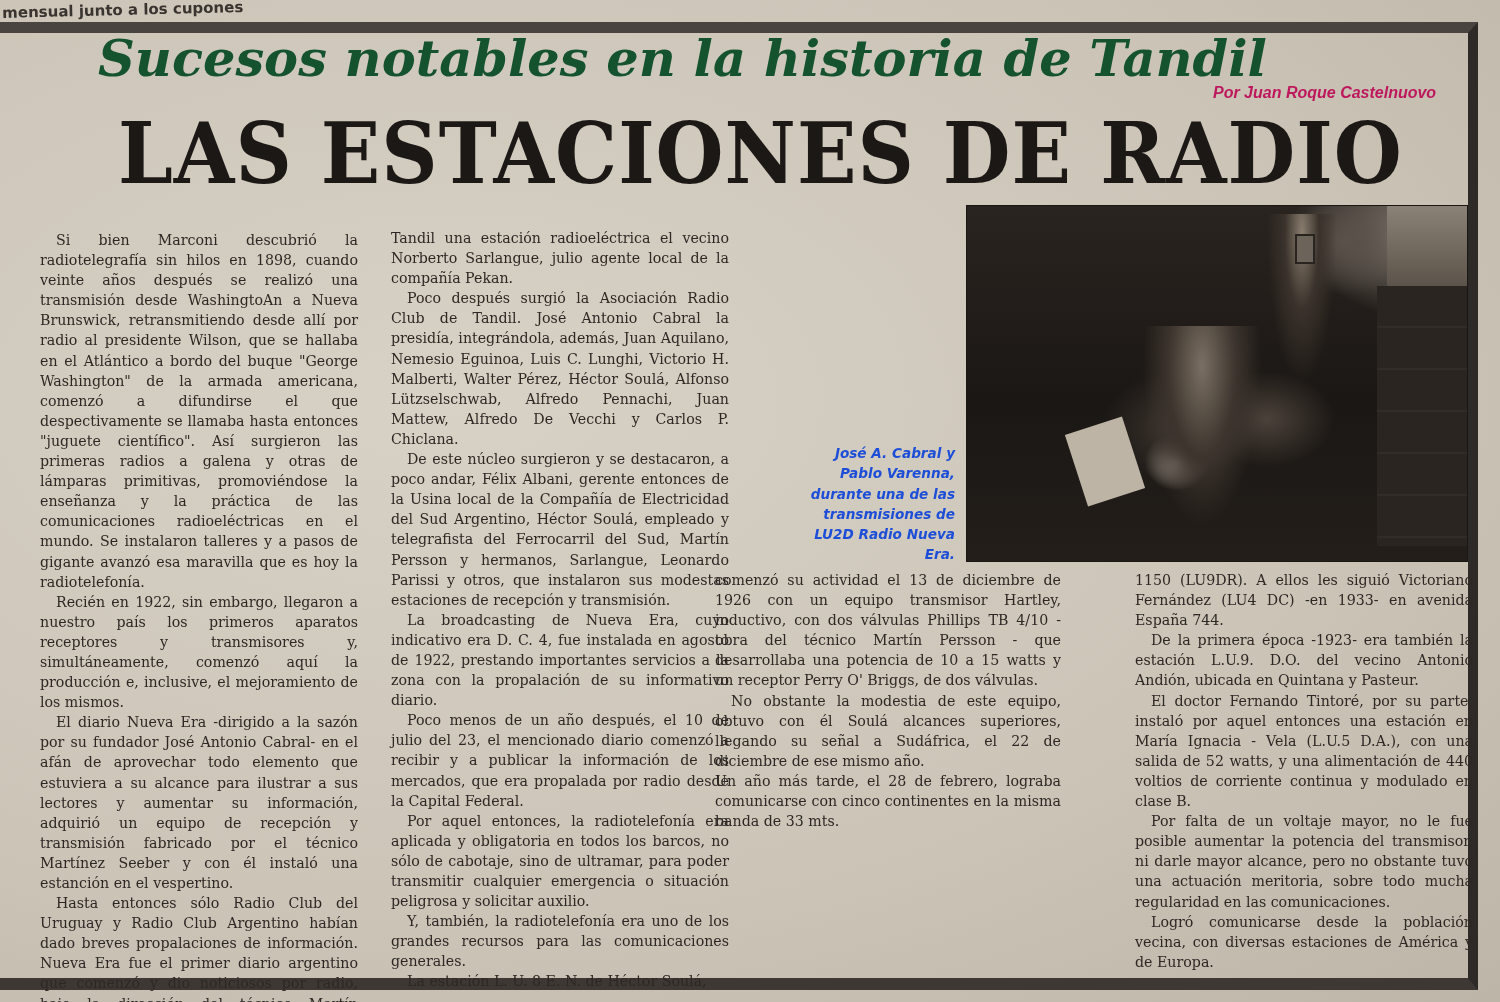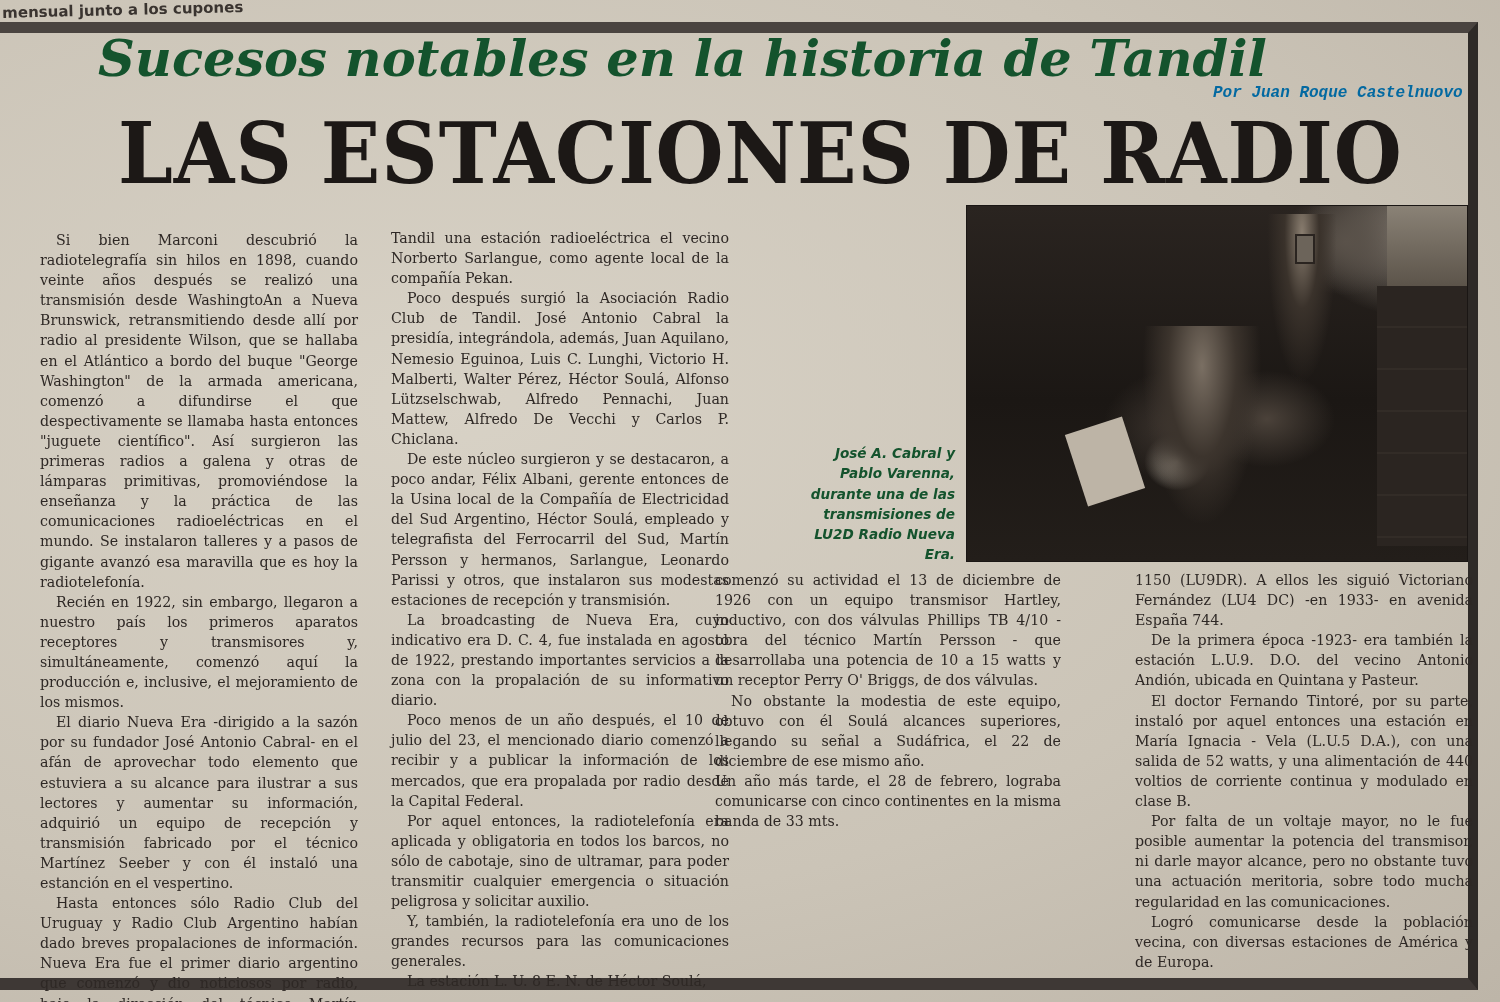--- a/index.html
+++ b/index.html
@@ -27,22 +27,22 @@
     border-right: 10px solid #2e2a27;
     border-bottom: 12px solid #3e3835;
   }
   .kicker {
     position: absolute; left: 98px; top: 28px; width: 1290px;
     font-family: "DejaVu Serif", serif; font-style: italic; font-weight: bold;
     font-size: 51px; color: #14532d; letter-spacing: 0px; white-space: nowrap;
   }
   .byline {
     position: absolute; left: 1213px; top: 84px;
-    font-family: Liberation Mono, monospace; font-style: italic; font-weight: bold;
-    font-size: 16px; color: #0369a1; white-space: nowrap;
+    font-family: Liberation Sans, sans-serif; font-style: italic; font-weight: bold;
+    font-size: 16px; color: #be185d; white-space: nowrap;
   }
   .headline {
     position: absolute; left: 118px; top: 106px; width: 1170px;
     font-family: "DejaVu Serif", serif; font-weight: bold;
     font-size: 84px; line-height: 96px; color: #1c1816;
     letter-spacing: 1px; white-space: nowrap; transform: scaleX(0.93); transform-origin: left top;
   }
   .col {
     position: absolute;
     font-family: "DejaVu Serif", serif;
@@ -76,21 +76,21 @@
     background: radial-gradient(ellipse at 50% 12%, #8a7e70 0%, #3a322b 35%, transparent 70%); }
   .photo .frame-pic { position:absolute; left:328px; top:28px; width:20px; height:30px;
     background:#6c645a; border:2px solid #2a2420; }
   .photo .wall { position:absolute; right:0; top:0; width:80px; height:80px;
     background: linear-gradient(180deg, #8a8276 0%, #5c544a 100%); }
   .photo .cabinet { position:absolute; right:0; top:80px; width:90px; height:260px;
     background: repeating-linear-gradient(180deg, #2b2521 0px, #2b2521 40px, #3a332d 41px, #2b2521 42px); }
   .caption {
     position: absolute; left: 790px; top: 443px; width: 165px;
     font-family: "DejaVu Sans", sans-serif; font-style: italic; font-weight: bold;
-    font-size: 13.6px; line-height: 20.3px; text-align: right; color: #14532d;
+    font-size: 13.6px; line-height: 20.3px; text-align: right; color: #1d4ed8;
   }
 </style>
 </head>
 <body>
 
 <div class="paper"></div>
 <div class="top-strip">mensual junto a los cupones</div>
 <div class="frame"></div>
 
 <div class="kicker">Sucesos notables en la historia de Tandil</div>
@@ -99,21 +99,21 @@
 
 <div class="col" id="col1">
   <p>Si bien Marconi descubrió la radiotelegrafía sin hilos en 1898, cuando veinte años después se realizó una transmisión desde WashingtoAn a Nueva Brunswick, retransmitiendo desde allí por radio al presidente Wilson, que se hallaba en el Atlántico a bordo del buque "George Washington" de la armada americana, comenzó a difundirse el que despectivamente se llamaba hasta entonces "juguete científico". Así surgieron las primeras radios a galena y otras de lámparas primitivas, promoviéndose la enseñanza y la práctica de las comunicaciones radioeléctricas en el mundo. Se instalaron talleres y a pasos de gigante avanzó esa maravilla que es hoy la radiotelefonía.</p>
   <p>Recién en 1922, sin embargo, llegaron a nuestro país los primeros aparatos receptores y transmisores y, simultáneamente, comenzó aquí la producción e, inclusive, el mejoramiento de los mismos.</p>
   <p>El diario Nueva Era -dirigido a la sazón por su fundador José Antonio Cabral- en el afán de aprovechar todo elemento que estuviera a su alcance para ilustrar a sus lectores y aumentar su información, adquirió un equipo de recepción y transmisión fabricado por el técnico Martínez Seeber y con él instaló una estanción en el vespertino.</p>
   <p>Hasta entonces sólo Radio Club del Uruguay y Radio Club Argentino habían dado breves propalaciones de información. Nueva Era fue el primer diario argentino que comenzó y dio noticiosos por radio, bajo la dirección del técnico Martín Persson.</p>
   <p style="text-indent:40px">Simultáneamente instaló también en</p>
 </div>
 
 <div class="col" id="col2">
-  <p class="noindent">Tandil una estación radioeléctrica el vecino Norberto Sarlangue, como agente local de la compañía Pekan.</p>
+  <p class="noindent">Tandil una estación radioeléctrica el vecino Norberto Sarlangue, julio agente local de la compañía Pekan.</p>
   <p>Poco después surgió la Asociación Radio Club de Tandil. José Antonio Cabral la presidía, integrándola, además, Juan Aquilano, Nemesio Eguinoa, Luis C. Lunghi, Victorio H. Malberti, Walter Pérez, Héctor Soulá, Alfonso Lützselschwab, Alfredo Pennachi, Juan Mattew, Alfredo De Vecchi y Carlos P. Chiclana.</p>
   <p>De este núcleo surgieron y se destacaron, a poco andar, Félix Albani, gerente entonces de la Usina local de la Compañía de Electricidad del Sud Argentino, Héctor Soulá, empleado y telegrafista del Ferrocarril del Sud, Martín Persson y hermanos, Sarlangue, Leonardo Parissi y otros, que instalaron sus modestas estaciones de recepción y transmisión.</p>
   <p>La broadcasting de Nueva Era, cuyo indicativo era D. C. 4, fue instalada en agosto de 1922, prestando importantes servicios a la zona con la propalación de su informativo diario.</p>
   <p>Poco menos de un año después, el 10 de julio del 23, el mencionado diario comenzó a recibir y a publicar la información de los mercados, que era propalada por radio desde la Capital Federal.</p>
   <p>Por aquel entonces, la radiotelefonía era aplicada y obligatoria en todos los barcos, no sólo de cabotaje, sino de ultramar, para poder transmitir cualquier emergencia o situación peligrosa y solicitar auxilio.</p>
   <p>Y, también, la radiotelefonía era uno de los grandes recursos para las comunicaciones generales.</p>
   <p>La estación L. U. 8 E. N. de Héctor Soulá,</p>
 </div>
 
 <div class="photo">

